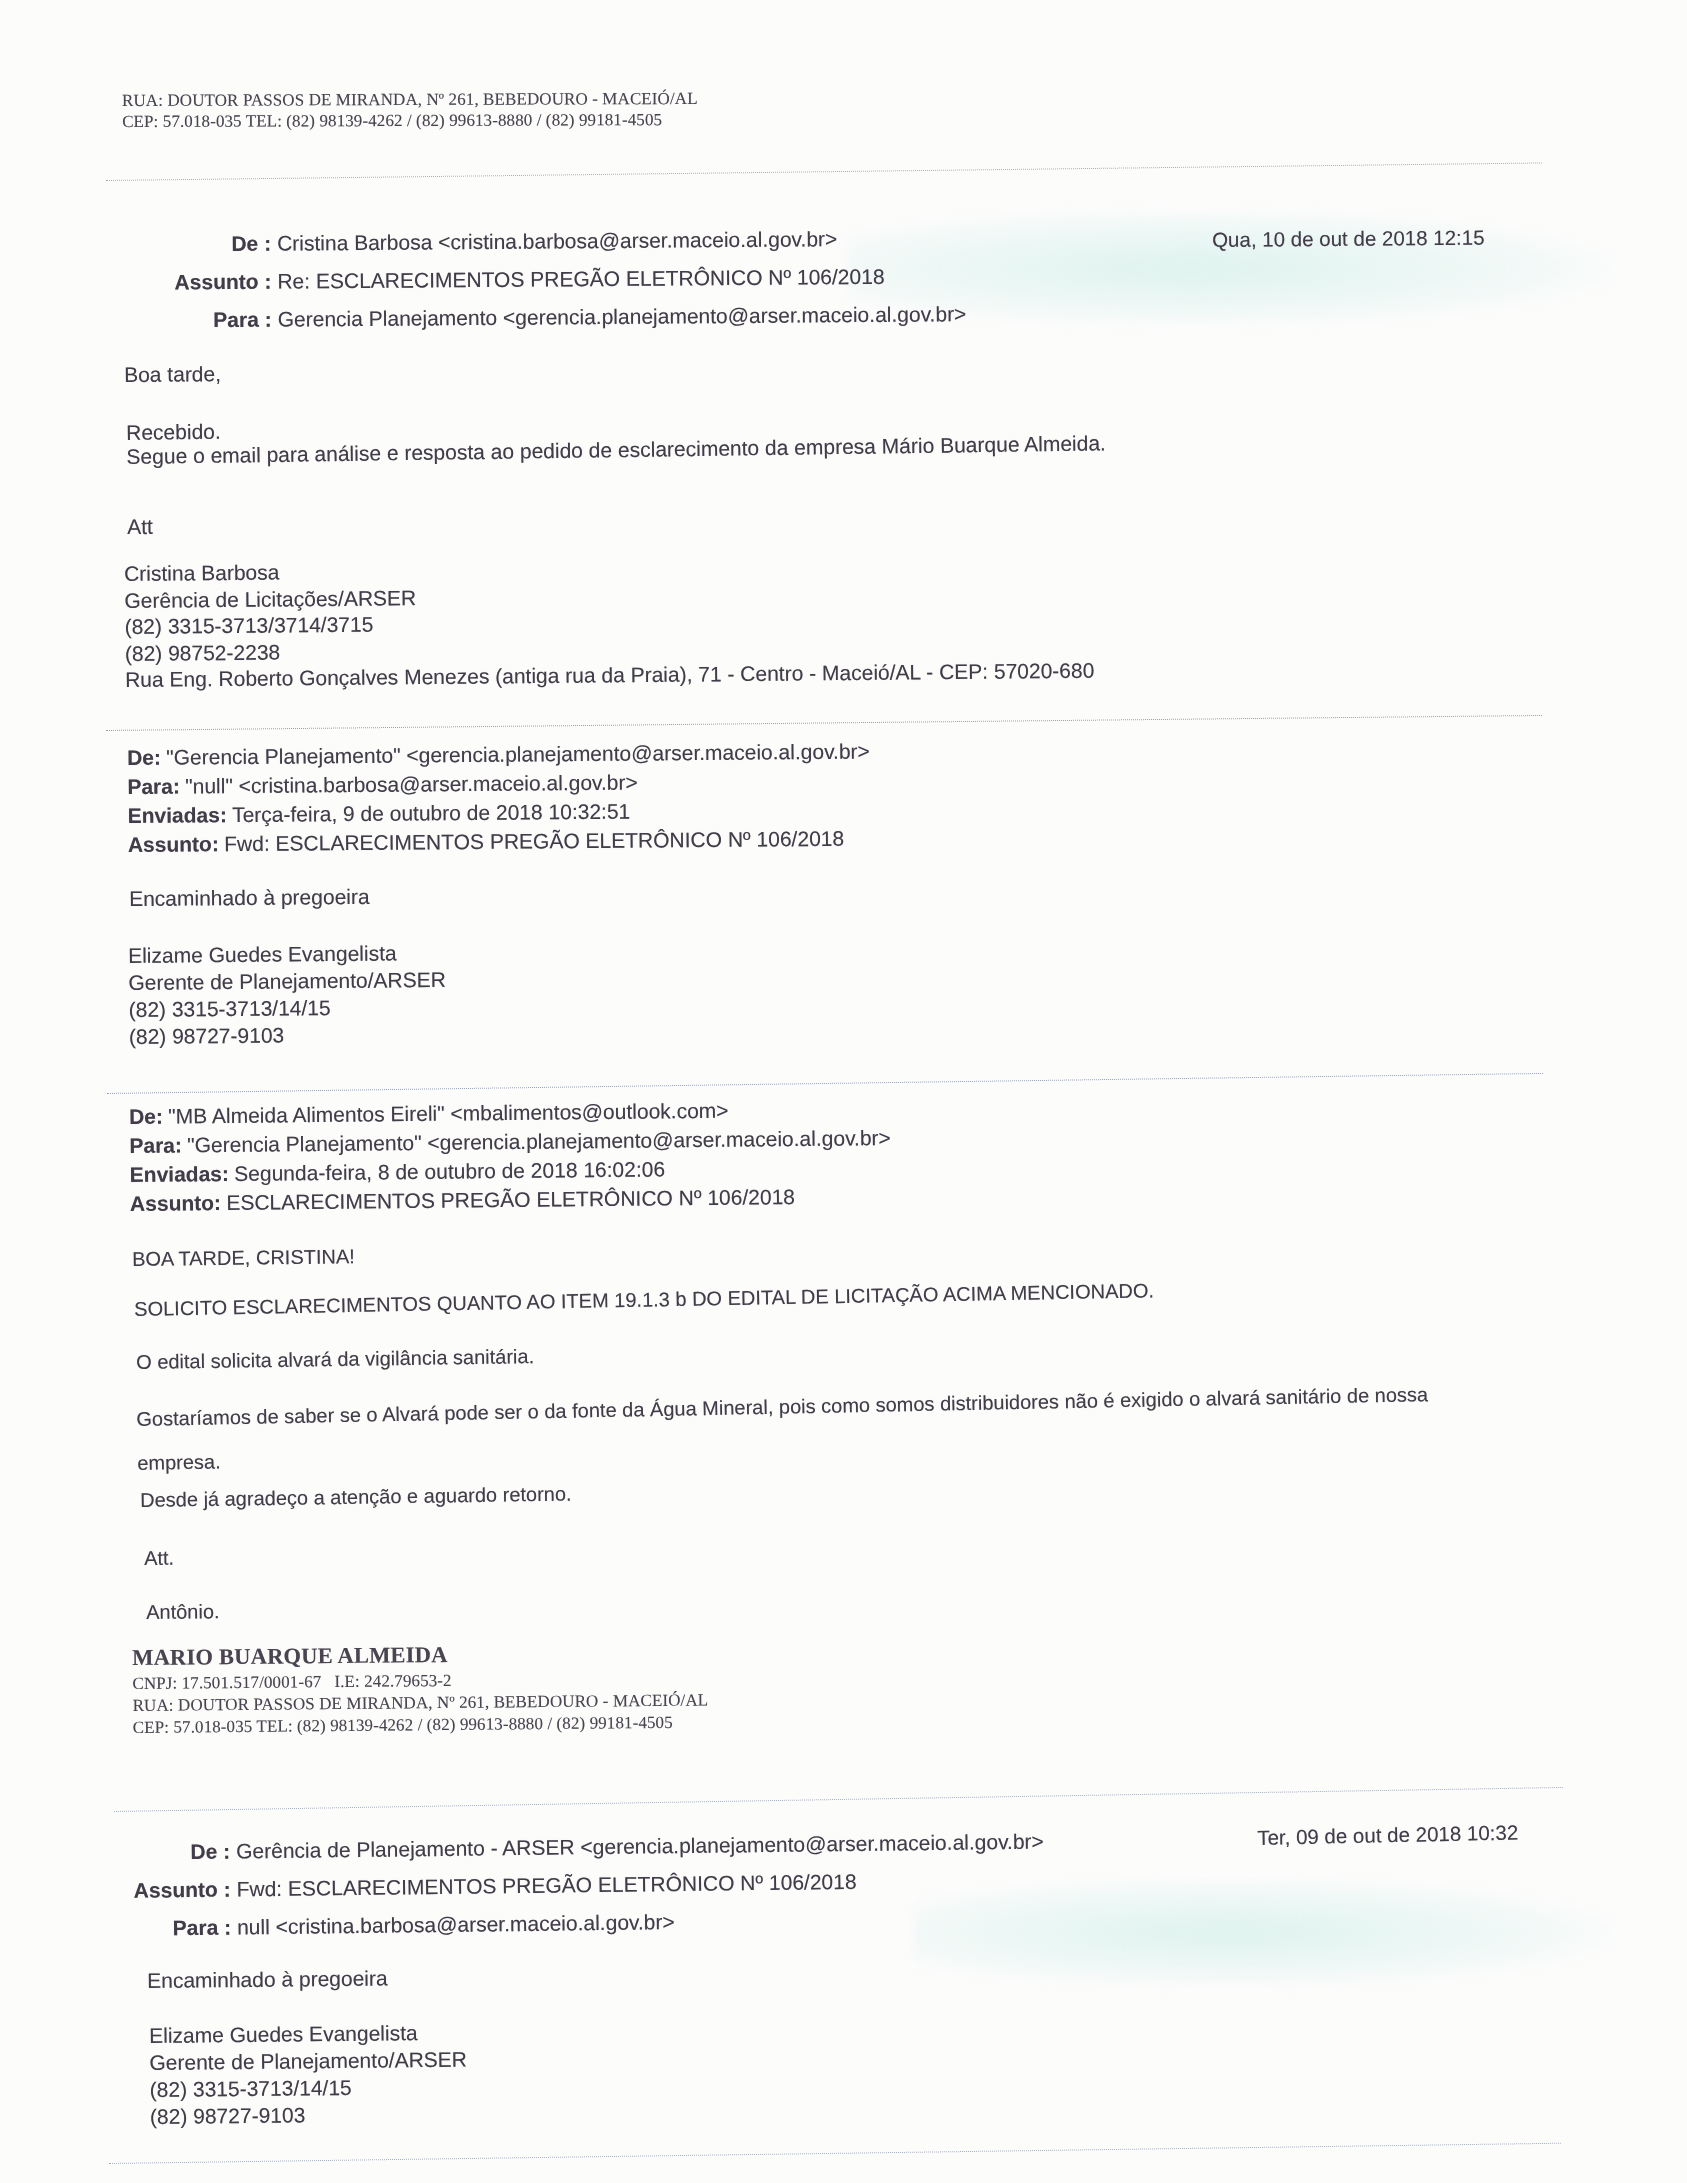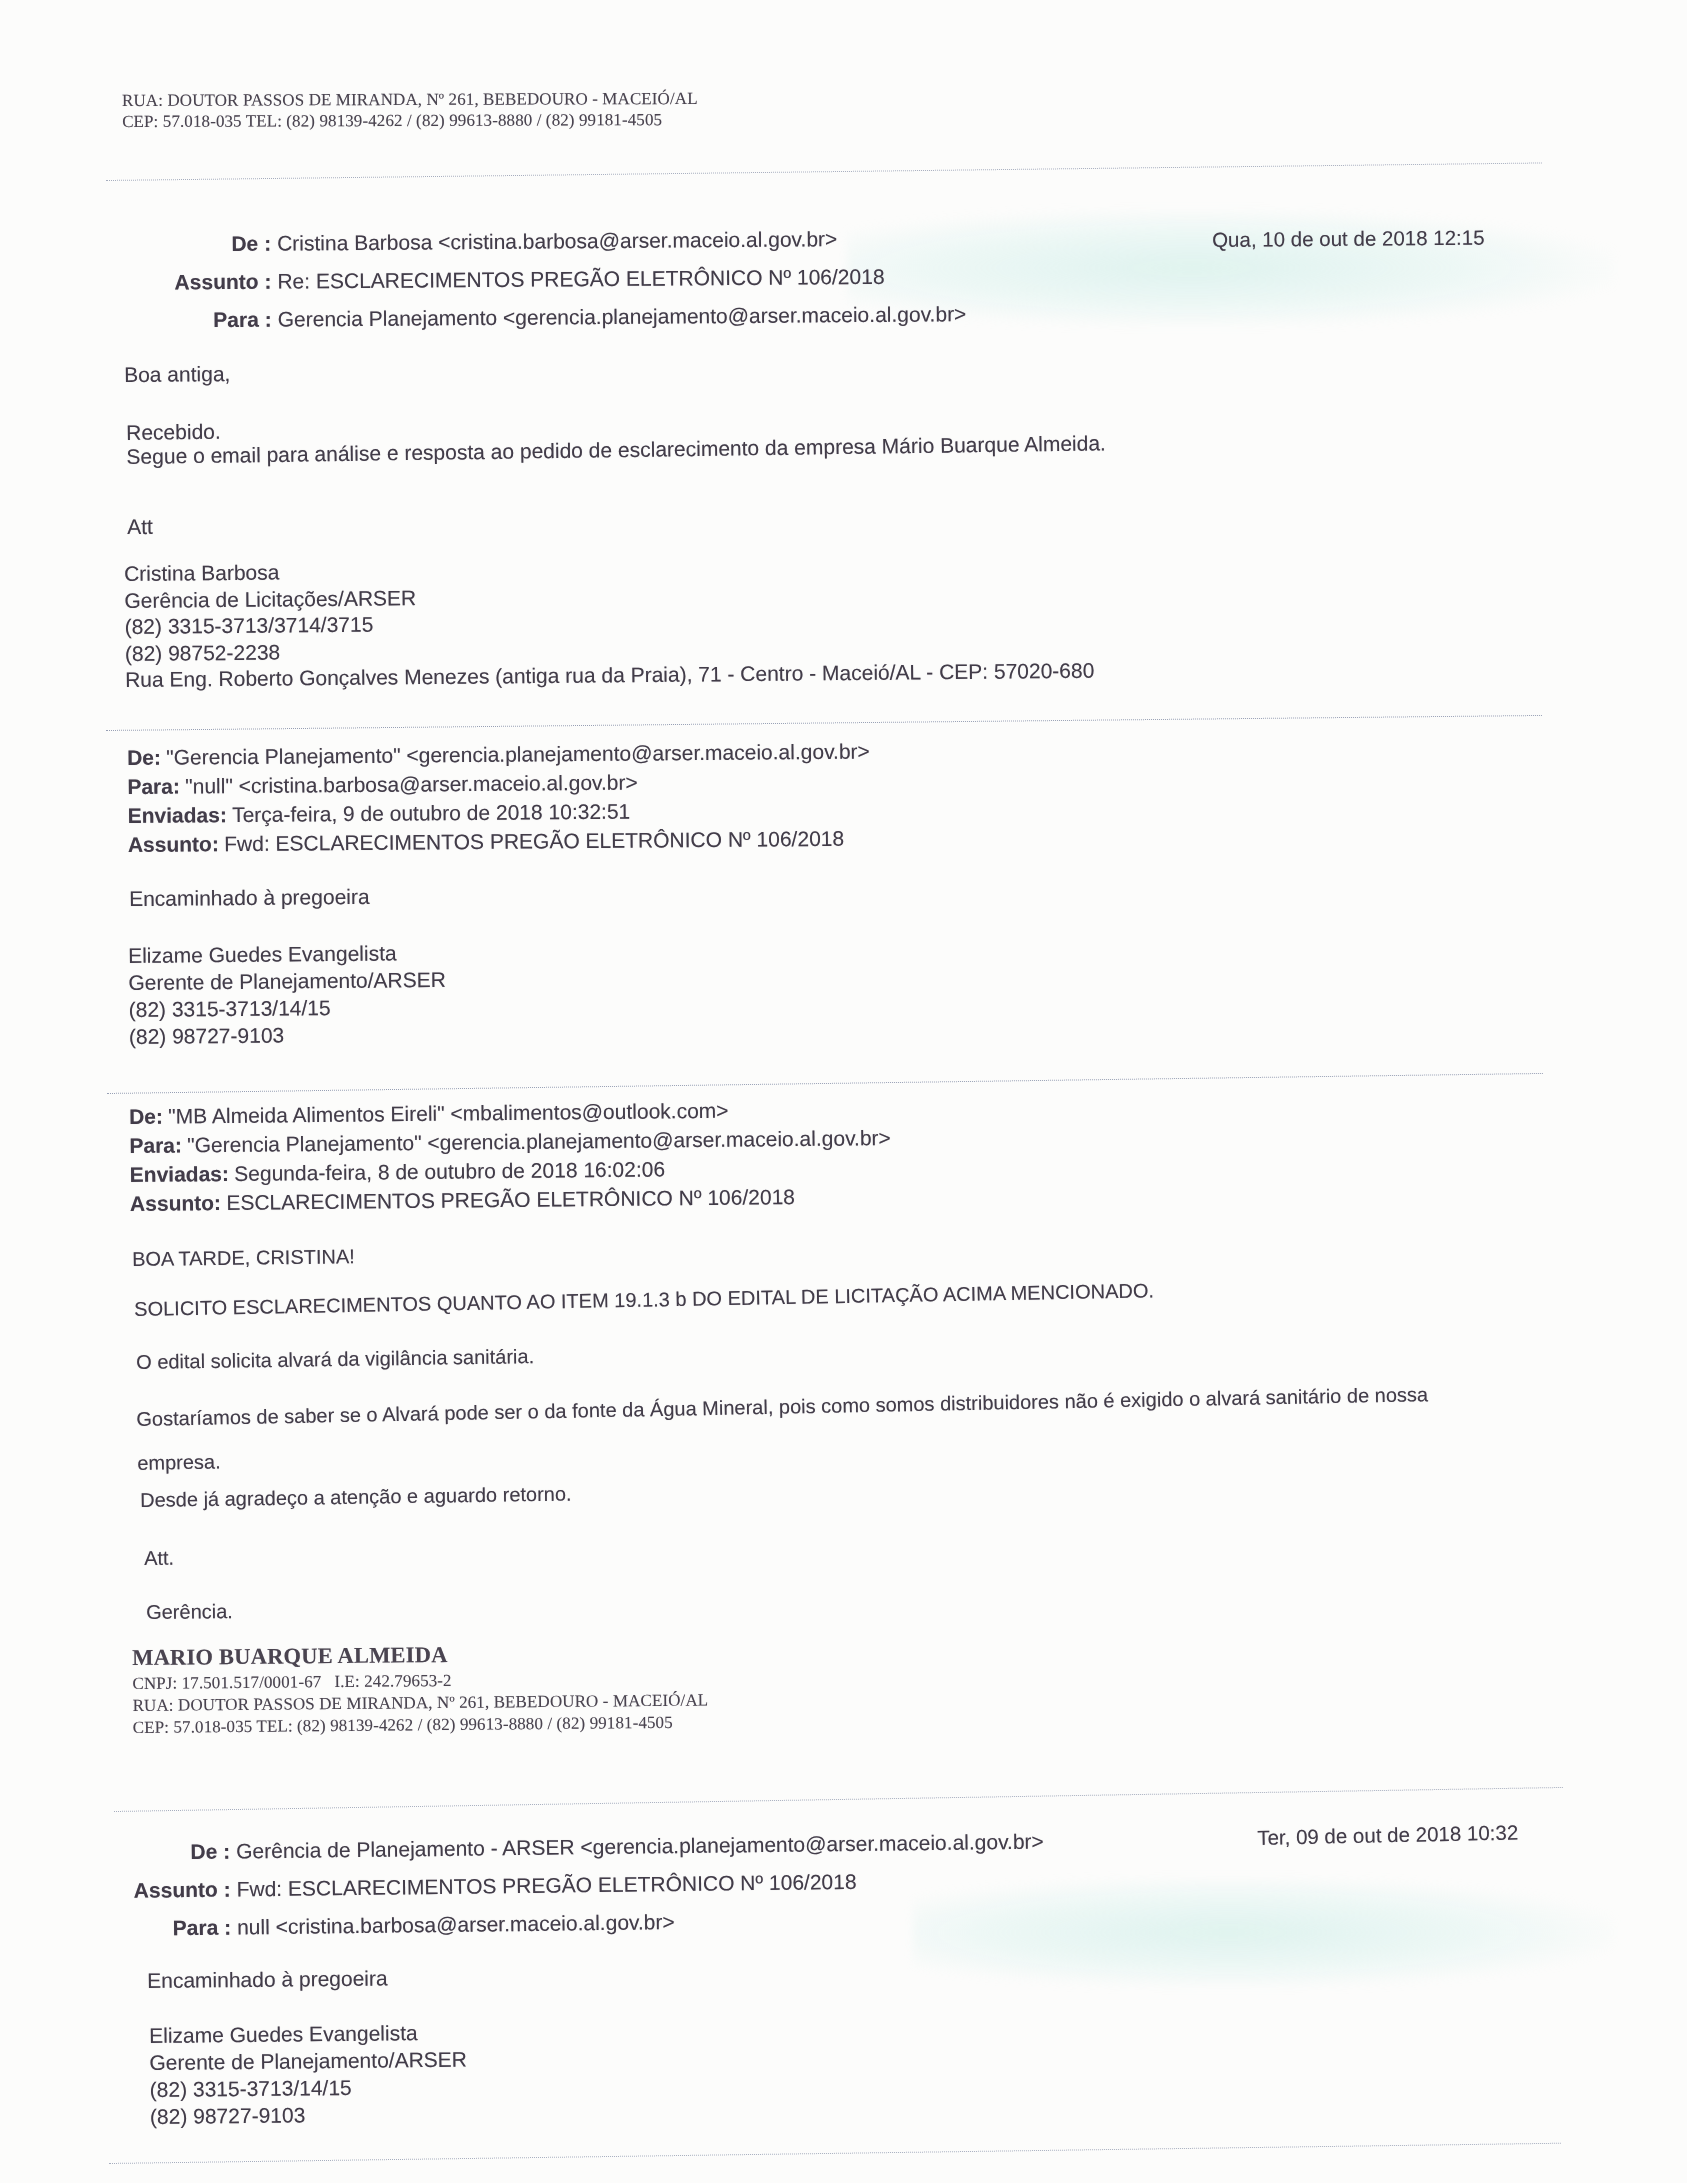--- a/index.html
+++ b/index.html
@@ -78,21 +78,21 @@
       <span class="hdr-label">Assunto :</span>
       <span class="hdr-value">Re: ESCLARECIMENTOS PREGÃO ELETRÔNICO Nº 106/2018</span>
     </div>
     <div class="hdr-row">
       <span class="hdr-label">Para :</span>
       <span class="hdr-value">Gerencia Planejamento &lt;gerencia.planejamento@arser.maceio.al.gov.br&gt;</span>
     </div>
   </div>
   <div class="abs datestamp ink" style="left:1212px;top:228px;transform:rotate(-0.5deg);">Qua, 10 de out de 2018 12:15</div>
 
-  <div class="abs bodytext ink" style="left:124px;top:363px;transform:rotate(-0.5deg);">Boa antiga,</div>
+  <div class="abs bodytext ink" style="left:124px;top:363px;transform:rotate(-0.5deg);">Boa tarde,</div>
   <div class="abs bodytext ink" style="left:126px;top:421px;line-height:24px;transform:rotate(-0.8deg);">
     <div>Recebido.</div>
     <div>Segue o email para análise e resposta ao pedido de esclarecimento da empresa Mário Buarque Almeida.</div>
   </div>
   <div class="abs bodytext ink" style="left:127px;top:515px;transform:rotate(-0.4deg);text-align:center;">Att</div>
 
   <div class="abs sigblock ink" style="left:124px;top:561px;transform:rotate(-0.55deg);">
     <div>Cristina Barbosa</div>
     <div>Gerência de Licitações/ARSER</div>
     <div>(82) 3315-3713/3714/3715</div>
@@ -145,21 +145,21 @@
 
   <div class="abs bodytext-sm ink" style="left:132px;top:1248px;transform:rotate(-0.7deg);">BOA TARDE, CRISTINA!</div>
   <div class="abs bodytext-sm ink" style="left:134px;top:1298px;transform:rotate(-1.05deg);">SOLICITO ESCLARECIMENTOS QUANTO AO ITEM 19.1.3 b DO EDITAL DE LICITAÇÃO ACIMA MENCIONADO.</div>
   <div class="abs bodytext-sm ink" style="left:136px;top:1351px;transform:rotate(-0.85deg);">O edital solicita alvará da vigilância sanitária.</div>
   <div class="abs bodytext-sm ink" style="left:136px;top:1397px;line-height:44px;transform:rotate(-1.1deg);">
     <div>Gostaríamos de saber se o Alvará pode ser o da fonte da Água Mineral, pois como somos distribuidores não é exigido o alvará sanitário de nossa</div>
     <div>empresa.</div>
   </div>
   <div class="abs bodytext-sm ink" style="left:140px;top:1489px;transform:rotate(-0.85deg);">Desde já agradeço a atenção e aguardo retorno.</div>
   <div class="abs bodytext-sm ink" style="left:144px;top:1547px;transform:rotate(-0.5deg);text-align:right;">Att.</div>
-  <div class="abs bodytext-sm ink" style="left:146px;top:1601px;transform:rotate(-0.6deg);">Gerência.</div>
+  <div class="abs bodytext-sm ink" style="left:146px;top:1601px;transform:rotate(-0.6deg);">Antônio.</div>
 
   <div class="abs serif company-sig ink-soft" style="left:132px;top:1643px;transform:rotate(-0.55deg);">
     <div class="company-name">MARIO BUARQUE ALMEIDA</div>
     <div class="company-line">CNPJ: 17.501.517/0001-67   I.E: 242.79653-2</div>
     <div class="company-line">RUA: DOUTOR PASSOS DE MIRANDA, Nº 261, BEBEDOURO - MACEIÓ/AL</div>
     <div class="company-line">CEP: 57.018-035 TEL: (82) 98139-4262 / (82) 99613-8880 / (82) 99181-4505</div>
   </div>
 
   <div class="abs divider" style="left:114px;top:1811px;width:1449px;transform:rotate(-0.95deg);"></div>
 

